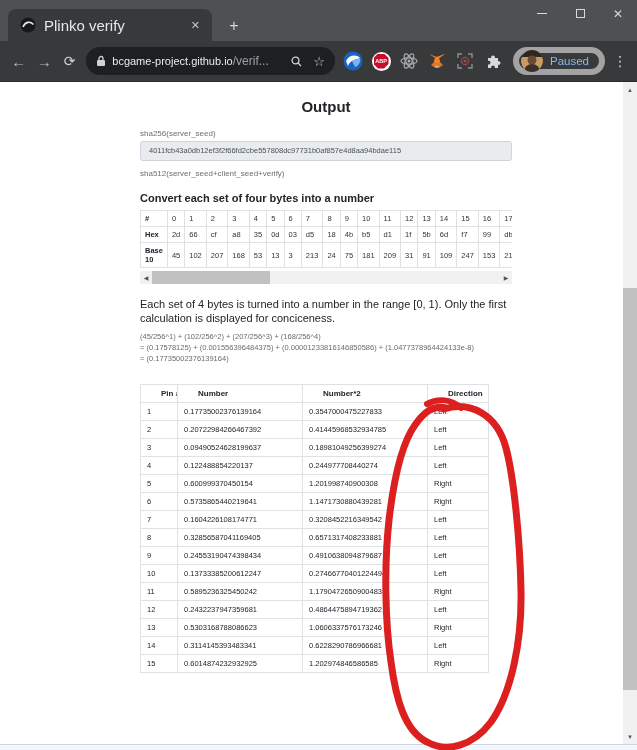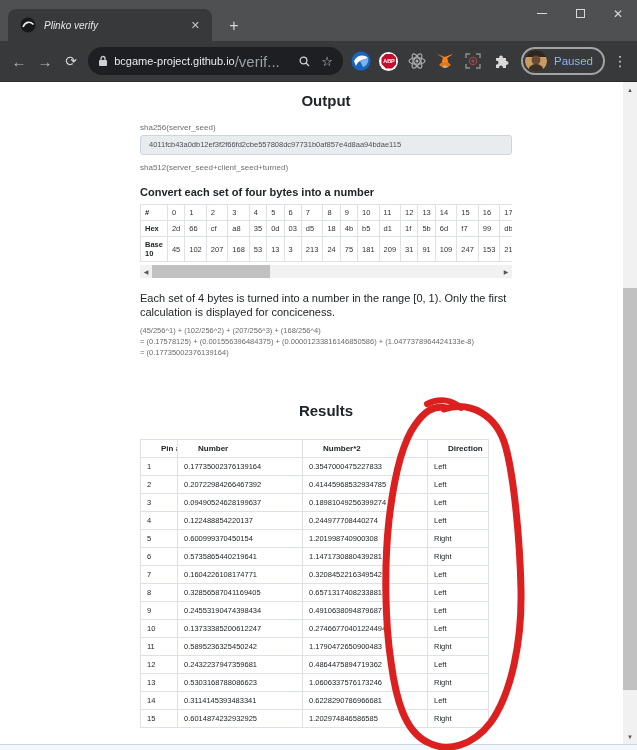--- a/index.html
+++ b/index.html
@@ -10,52 +10,52 @@
   .frame { position:absolute; top:0; left:0; width:637px; height:41px; background:#4f5052; }
   .win-controls { position:absolute; top:0; right:0; display:flex; }
   .win-btn { width:38px; height:27px; display:flex; align-items:center; justify-content:center; color:#d8d8d8; }
   .min-glyph { width:10px; height:1px; background:#d8d8d8; display:inline-block; }
   .max-glyph { width:9px; height:9px; border:1px solid #d8d8d8; display:inline-block; }
   .close-glyph { font-size:12px; line-height:1; }
 
   .tab { position:absolute; left:8px; top:9px; width:204px; height:32px; background:#38393b;
          border-radius:8px 8px 0 0; display:flex; align-items:center; padding:0 8px; }
   .tab-fav { width:16px; height:16px; margin:0 8px 0 4px; flex:none; }
-  .tab-title { color:#e4e6e8; font-size:10px; flex:1; white-space:nowrap; overflow:hidden;font-style:italic; }
+  .tab-title { color:#e4e6e8; font-size:15px; flex:1; white-space:nowrap; overflow:hidden; }
   .tab-close { color:#c3c6c9; font-size:11px; padding:2px 4px; }
   .newtab-btn { position:absolute; left:222px; top:14px; width:24px; height:24px; border-radius:50%;
                 display:flex; align-items:center; justify-content:center; color:#d4d6d8; font-size:16px; }
 
   .toolbar { position:absolute; top:41px; left:0; width:637px; height:41px; background:#38393b;
              display:flex; align-items:center; border-bottom:1px solid #2a2b2d; }
   .nav-ico { color:#b9bcbf; font-size:15px; width:28px; text-align:center; }
   .nav-ico.reload { font-size:14px; color:#d3d5d7; }
   .omnibox { height:28px; width:272px; margin-left:4px; background:#1e1f22; border-radius:14px;
              display:flex; align-items:center; padding:0 10px; }
   .omni-host { color:#e8eaed; font-size:11px; margin-left:6px; white-space:nowrap; }
-  .omni-path { color:#9aa0a6; font-size:15px; white-space:nowrap;text-align:right; }
+  .omni-path { color:#9aa0a6; font-size:12px; white-space:nowrap;text-align:right; }
   .omni-spacer { flex:1; }
   .omni-ico { margin-left:10px; color:#cfd1d3; font-size:13px; }
   .ext-row { display:flex; align-items:center; margin-left:8px; gap:8px; }
   .ext { width:20px; height:20px; display:flex; align-items:center; justify-content:center; }
   .abp { width:19px; height:19px; border-radius:50%; background:#fff; display:flex; align-items:center; justify-content:center; }
   .abp-oct { width:15px; height:15px; background:#c70d2c; display:flex; align-items:center; justify-content:center;
              clip-path:polygon(30% 0,70% 0,100% 30%,100% 70%,70% 100%,30% 100%,0 70%,0 30%); }
   .abp-txt { color:#fff; font-size:5.5px; font-weight:bold; letter-spacing:0; }
-  .profile-pill { margin-left:10px; height:28px; border:2px solid #a3a3a3; border-radius:14px;
+  .profile-pill { margin-left:10px; height:28px; border:6px solid #a3a3a3; border-radius:14px;
                   display:flex; align-items:center; padding:0 10px 0 2px; gap:7px; }
   .avatar { width:22px; height:22px; border-radius:50%; overflow:hidden; flex:none; }
   .paused-label { color:#8ab4f8; font-size:11.5px; }
   .menu-dots { color:#d4d6d8; font-size:14px; margin:0 10px 0 8px; letter-spacing:0; }
 
   
   .page { position:absolute; top:82px; left:0; width:623px; height:662px; background:#fff;
           overflow:hidden; color:#212529; }
   .content { margin-left:140px; width:372px; }
-  .h-section { font-size:15px; font-weight:700; text-align:center; margin-top:10px; color:#212529; }
+  .h-section { font-size:15px; font-weight:700; text-align:center; margin-top:16px; color:#212529; }
   .fld-label { font-size:8px; color:#6e6e6e; margin:14px 0 3px; }
   .hash-box { background:#e9ecef; border:1px solid #ced4da; border-radius:3px; height:20px;
               font-size:7.5px; color:#495057; line-height:18px; padding:0 8px; white-space:nowrap; overflow:hidden; }
   .convert-head { font-size:11px; font-weight:700; margin:14px 0 6px; }
 
   table { border-collapse:collapse; }
   .bytes-wrap { width:372px; overflow:hidden; }
   .bytes-table { font-size:7.5px; }
   .bytes-table th, .bytes-table td { border:1px solid #dee2e6; padding:3px 4px; text-align:left; color:#333; }
   .bytes-table th { font-weight:700; color:#212529; width:26px; }
@@ -188,21 +188,21 @@
   <span class="menu-dots">⋮</span>
 </div>
 
 <div class="page">
   <div class="content">
     <div class="h-section">Output</div>
 
     <div class="fld-label">sha256(server_seed)</div>
     <div class="hash-box">4011fcb43a0db12ef3f2f66fd2cbe557808dc97731b0af857e4d8aa94bdae115</div>
 
-    <div class="fld-label" style="margin-top:8px">sha512(server_seed+client_seed+turned)</div>
+    <div class="fld-label" style="margin-top:8px">sha512(server_seed+client_seed+verify)</div>
 
     <div class="convert-head">Convert each set of four bytes into a number</div>
 
     <div class="bytes-wrap">
       <table class="bytes-table">
           <tbody>
             <tr>
               <th>#</th>
               <td>0</td>
               <td>1</td>
@@ -274,21 +274,20 @@
       <span class="arr right">▶</span>
     </div>
 
     <div class="explain">Each set of 4 bytes is turned into a number in the range [0, 1). Only the first calculation is displayed for conciceness.</div>
     <div class="formula">
       <div>(45/256^1) + (102/256^2) + (207/256^3) + (168/256^4)</div>
       <div>= (0.17578125) + (0.001556396484375) + (0.00001233816146850586) + (1.0477378964424133e-8)</div>
       <div>= (0.17735002376139164)</div>
     </div>
 
-    <div class="h-section results-head">Results</div>
 
     <table class="results-table">
       <colgroup>
           <col class="c-pin">
           <col class="c-num">
           <col class="c-num2">
           <col class="c-dir">
         </colgroup>
       <thead>
           <tr>

